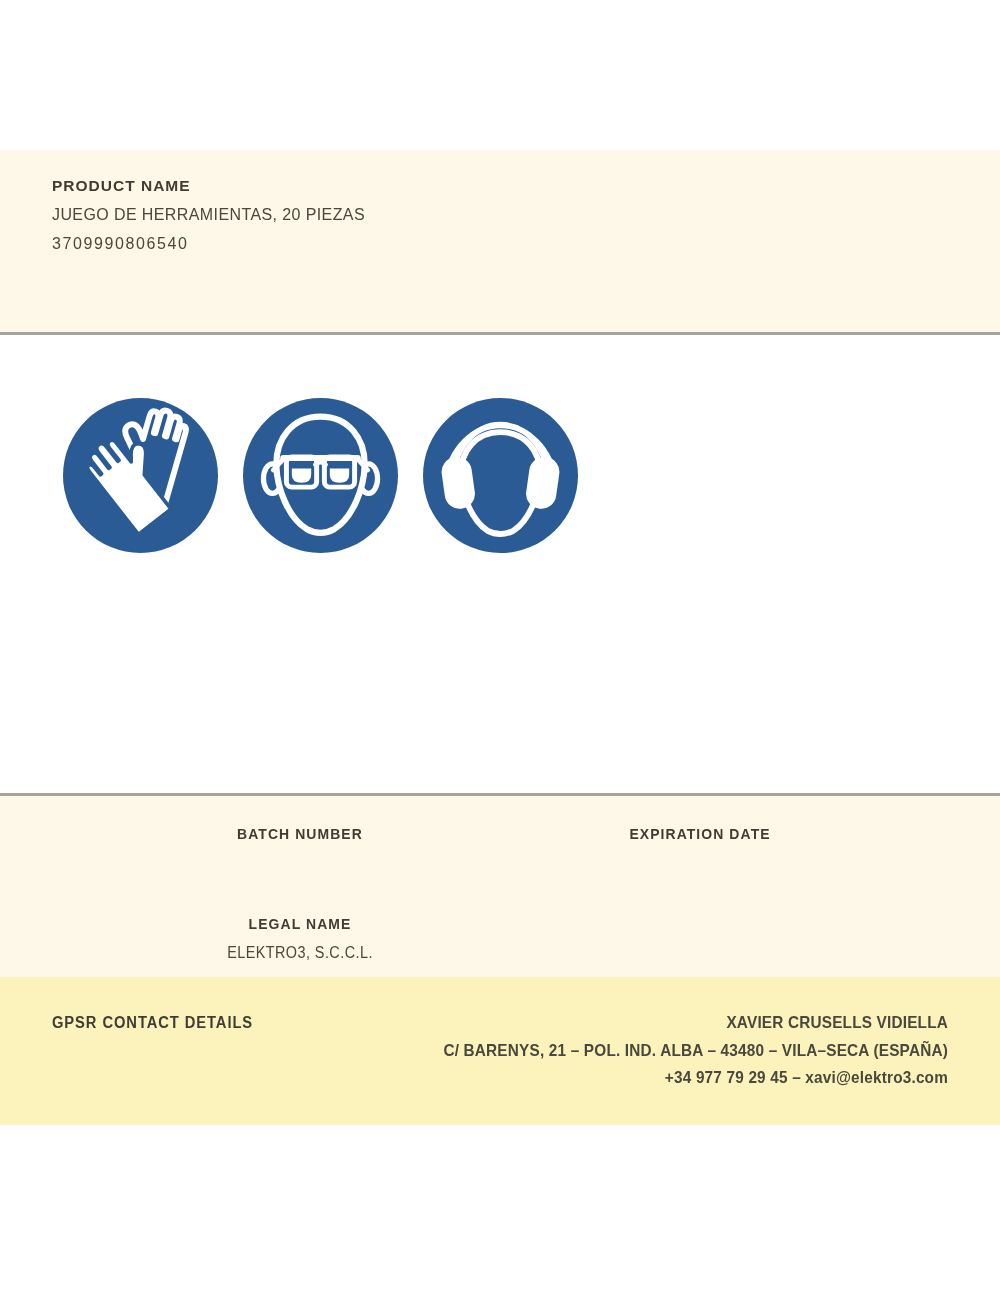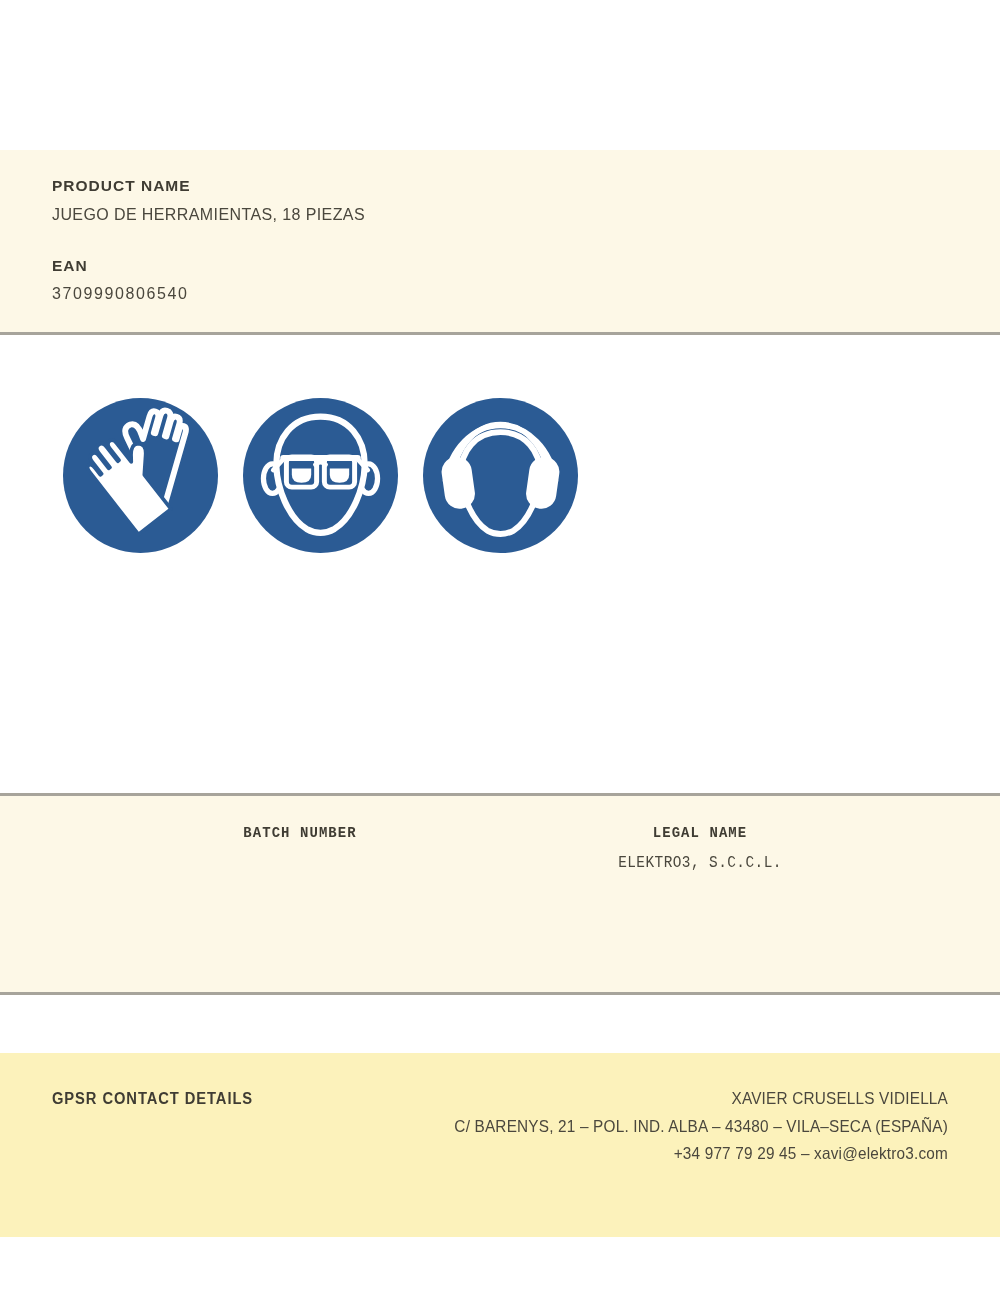--- a/index.html
+++ b/index.html
@@ -33,55 +33,54 @@
   }
   .sicon{width:155px;height:155px;display:block;}
 
   
   .batch-section{
     position:absolute;left:0;top:793px;width:1000px;height:202px;
     background:var(--cream);
     border-top:3px solid var(--line);border-bottom:3px solid var(--line);
     box-sizing:border-box;padding:0 100px;
   }
-  .grid2{display:flex;flex-wrap:wrap;font-family:Liberation Mono, monospace;}
+  .grid2{display:flex;flex-wrap:wrap;}
   .cell{width:50%;text-align:center;box-sizing:border-box;}
   .row1{margin-top:30px;height:60px;}
   .row2{margin-top:30px;text-align:center;}
   .cond{transform:scaleX(.9);transform-origin:center;}
   .cell .flabel{letter-spacing:1.2px;}
   .cell .fvalue{margin-top:13px;letter-spacing:.5px;}
 
   
   .contact-section{
-    position:absolute;left:0;top:1053px;width:1000px;height:184px;
+    position:absolute;left:0;top:977px;width:1000px;height:148px;
     background:var(--yellow);box-sizing:border-box;padding:40px 52px 0 39px;
   }
   .gpsr-label{
     font-size:16px;font-weight:bold;color:var(--heading);
     letter-spacing:1px;transform:scaleX(.92);transform-origin:left;
     position:absolute;left:52px;top:38px;line-height:1;
   }
   .contact-block{
-    position:absolute;right:52px;top:32px;text-align:right;width:720px;
+    position:absolute;right:52px;top:32px;text-align:right;width:720px;font-weight:bold;
   }
   .contact-line{
     font-size:16.5px;color:var(--text);letter-spacing:.2px;line-height:27.5px;
     transform:scaleX(.93);transform-origin:right;
   }
 </style>
 </head>
 <body>
 
 <div class="page">
 
   <section class="product-section">
     <div class="flabel">PRODUCT NAME</div>
-    <div class="fvalue">JUEGO DE HERRAMIENTAS, 18 PIEZAS</div>
-    <div class="flabel ean-label">EAN</div>
+    <div class="fvalue">JUEGO DE HERRAMIENTAS, 20 PIEZAS</div>
     <div class="fvalue ean-value">3709990806540</div>
   </section>
 
   <div class="icons-row">
 
     <svg class="sicon" viewBox="0 0 100 100" role="img" aria-label="wear-protective-gloves">
       <circle cx="50" cy="50" r="50" fill="#2b5b94"></circle>
       <g transform="translate(60,39) rotate(16)">
         <path d="M -13 30 L -13 2 L -21.5 -7.5 Q -26.5 -13 -22 -16.5 Q -18 -19 -13.5 -12.5 L -11.5 -9.8 L -11.5 -25 Q -11.5 -29 -8.7 -29 Q -5.9 -29 -5.9 -25 L -5.9 -15.5 L -4.9 -15.5 L -4.9 -27.5 Q -4.9 -31.5 -1.7 -31.5 Q 1.5 -31.5 1.5 -27.5 L 1.5 -15.5 L 2.5 -15.5 L 2.5 -25.5 Q 2.5 -29.5 5.4 -29.5 Q 8.3 -29.5 8.3 -25.5 L 8.3 -15.5 L 9.3 -15.5 L 9.3 -21 Q 9.3 -25 11.5 -25 Q 13.7 -25 13.7 -21 L 13.7 30 Z" fill="#2b5b94" stroke="#ffffff" stroke-width="3.8" stroke-linejoin="round"></path>
       </g>
@@ -112,20 +111,23 @@
       <rect x="13" y="38" width="19.5" height="33.5" rx="9.5" fill="#ffffff" transform="rotate(-8 22.75 54.75)"></rect>
       <rect x="67.5" y="38" width="19.5" height="33.5" rx="9.5" fill="#ffffff" transform="rotate(8 77.25 54.75)"></rect>
     </svg>
   </div>
 
   <section class="batch-section">
     <div class="grid2">
       <div class="cell row1">
         <div class="flabel cond">BATCH NUMBER</div>
       </div>
+      <div class="cell row1">
+        <div class="flabel cond">EXPIRATION DATE</div>
+      </div>
       <div class="cell row2">
         <div class="flabel cond">LEGAL NAME</div>
         <div class="fvalue cond">ELEKTRO3, S.C.C.L.</div>
       </div>
     </div>
   </section>
 
   <section class="contact-section">
     <div class="gpsr-label">GPSR CONTACT DETAILS</div>
     <div class="contact-block">

